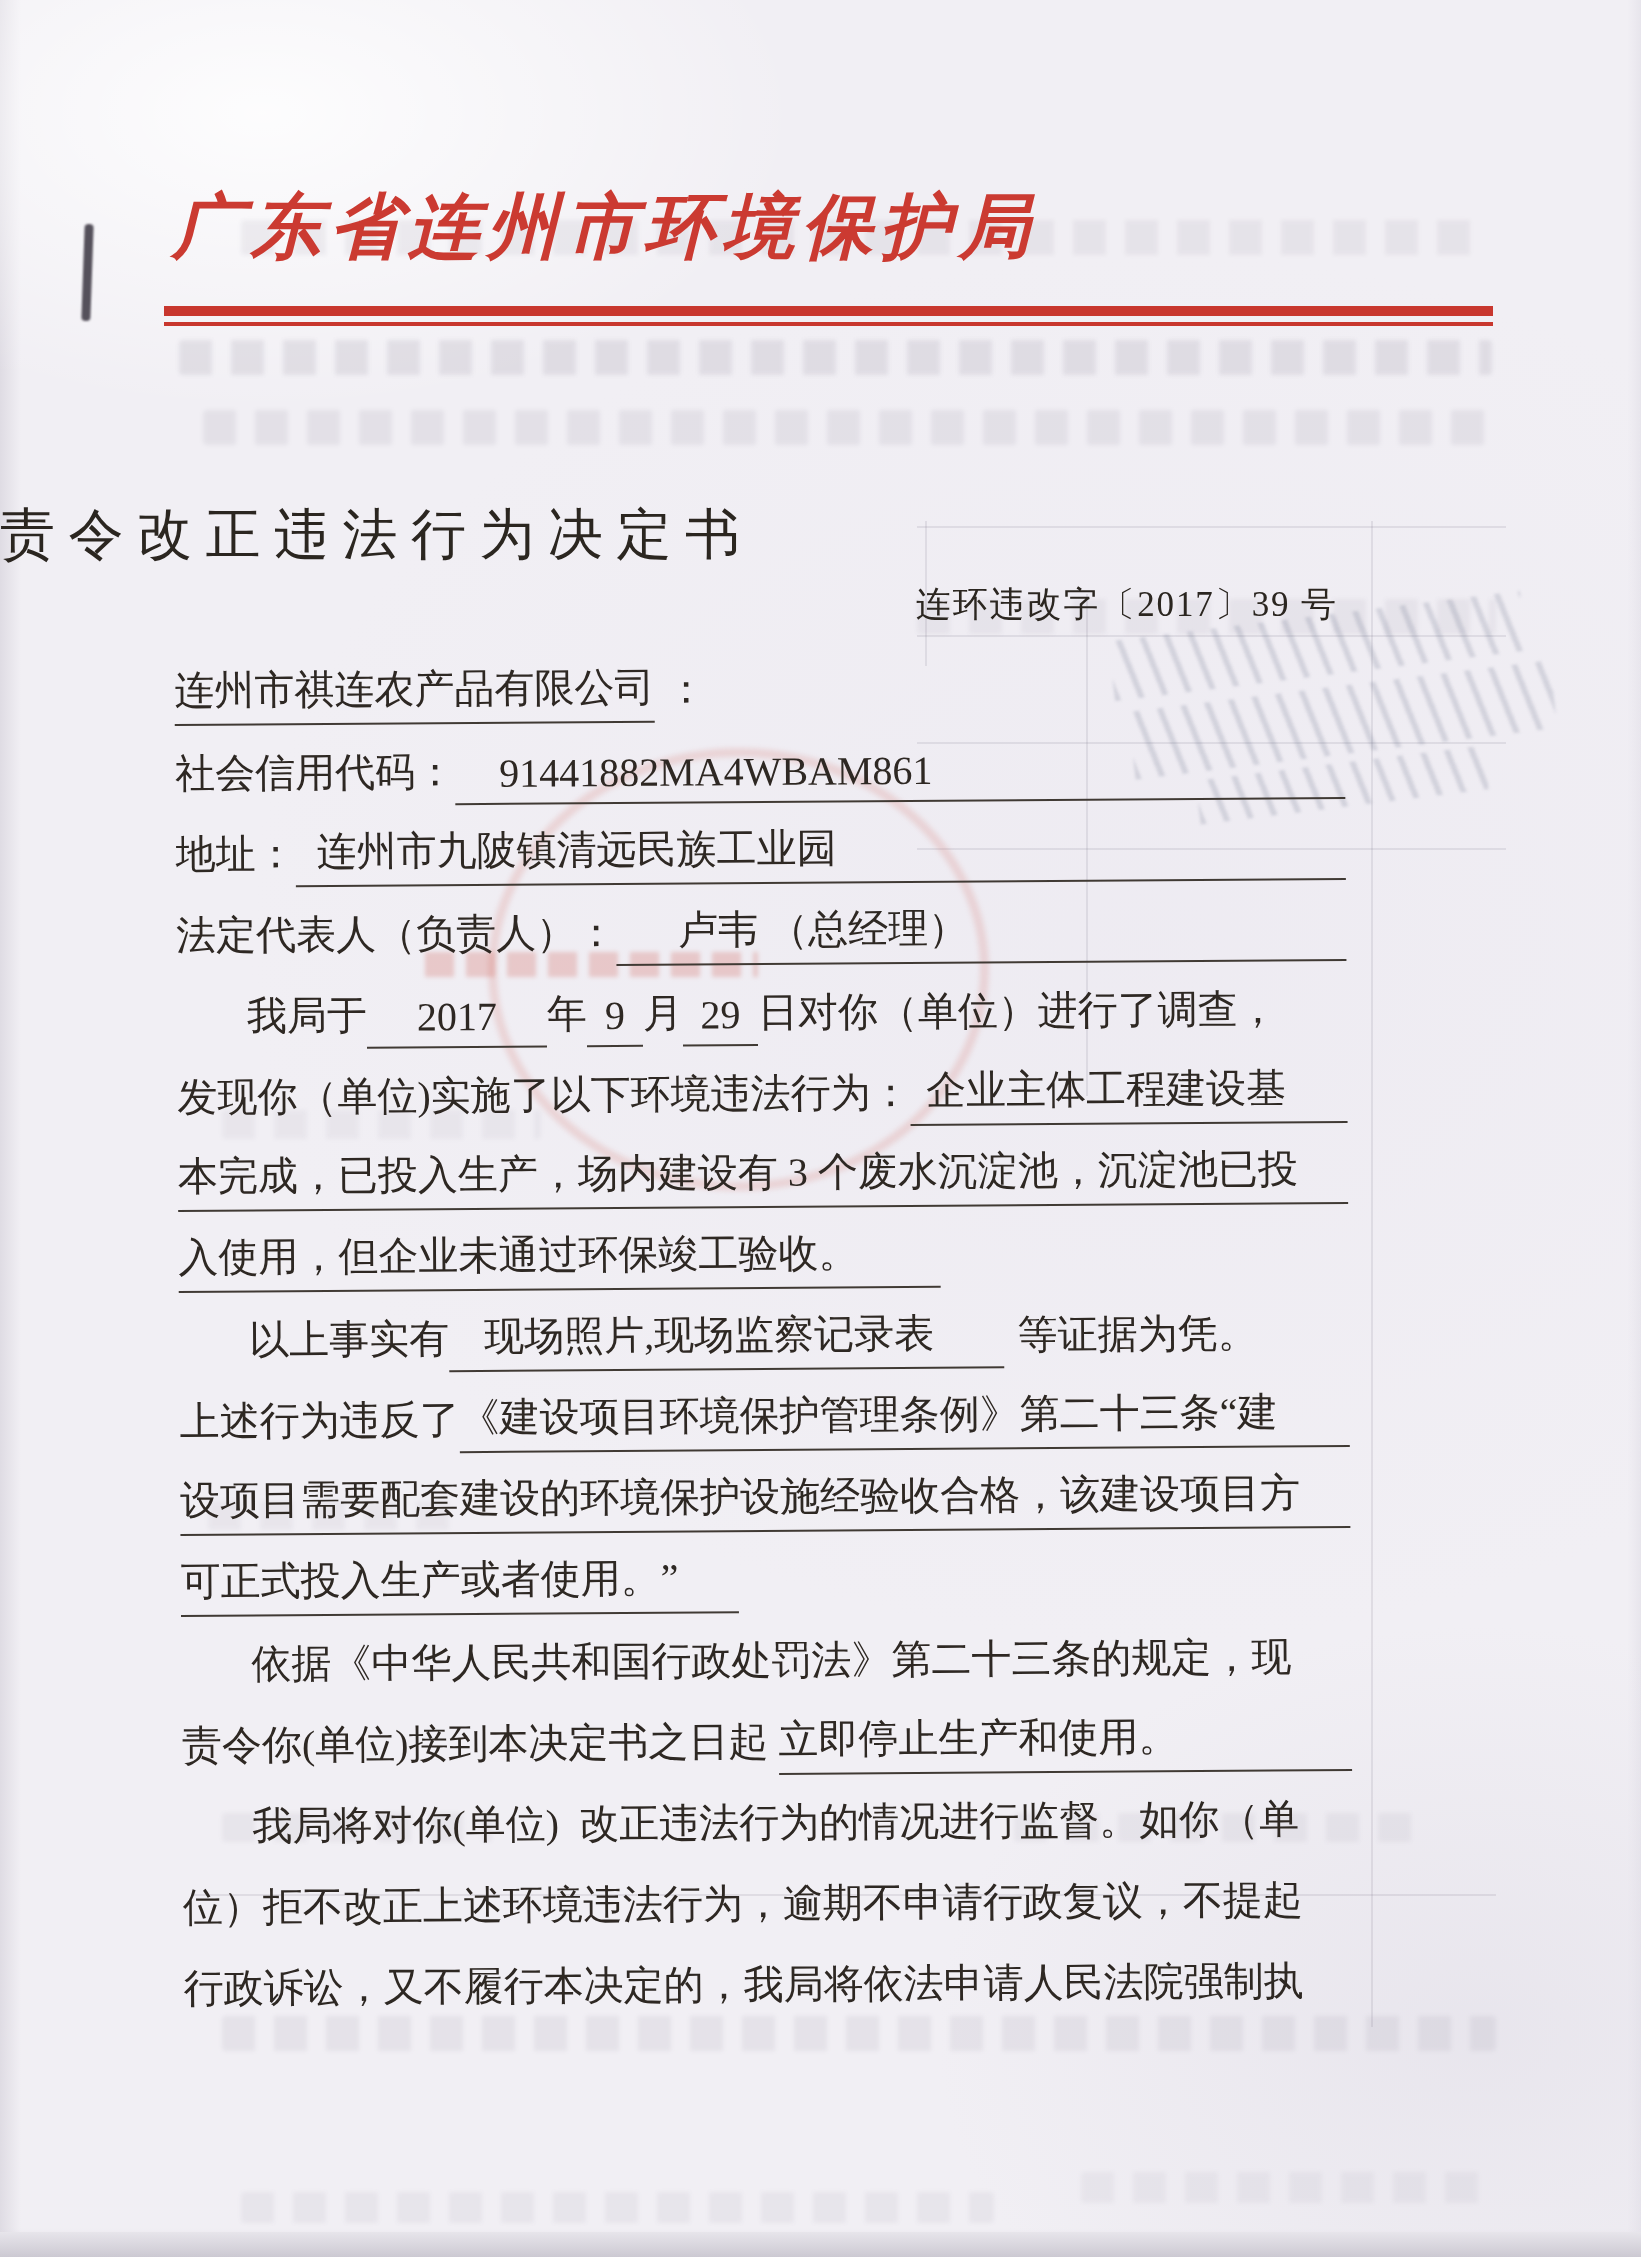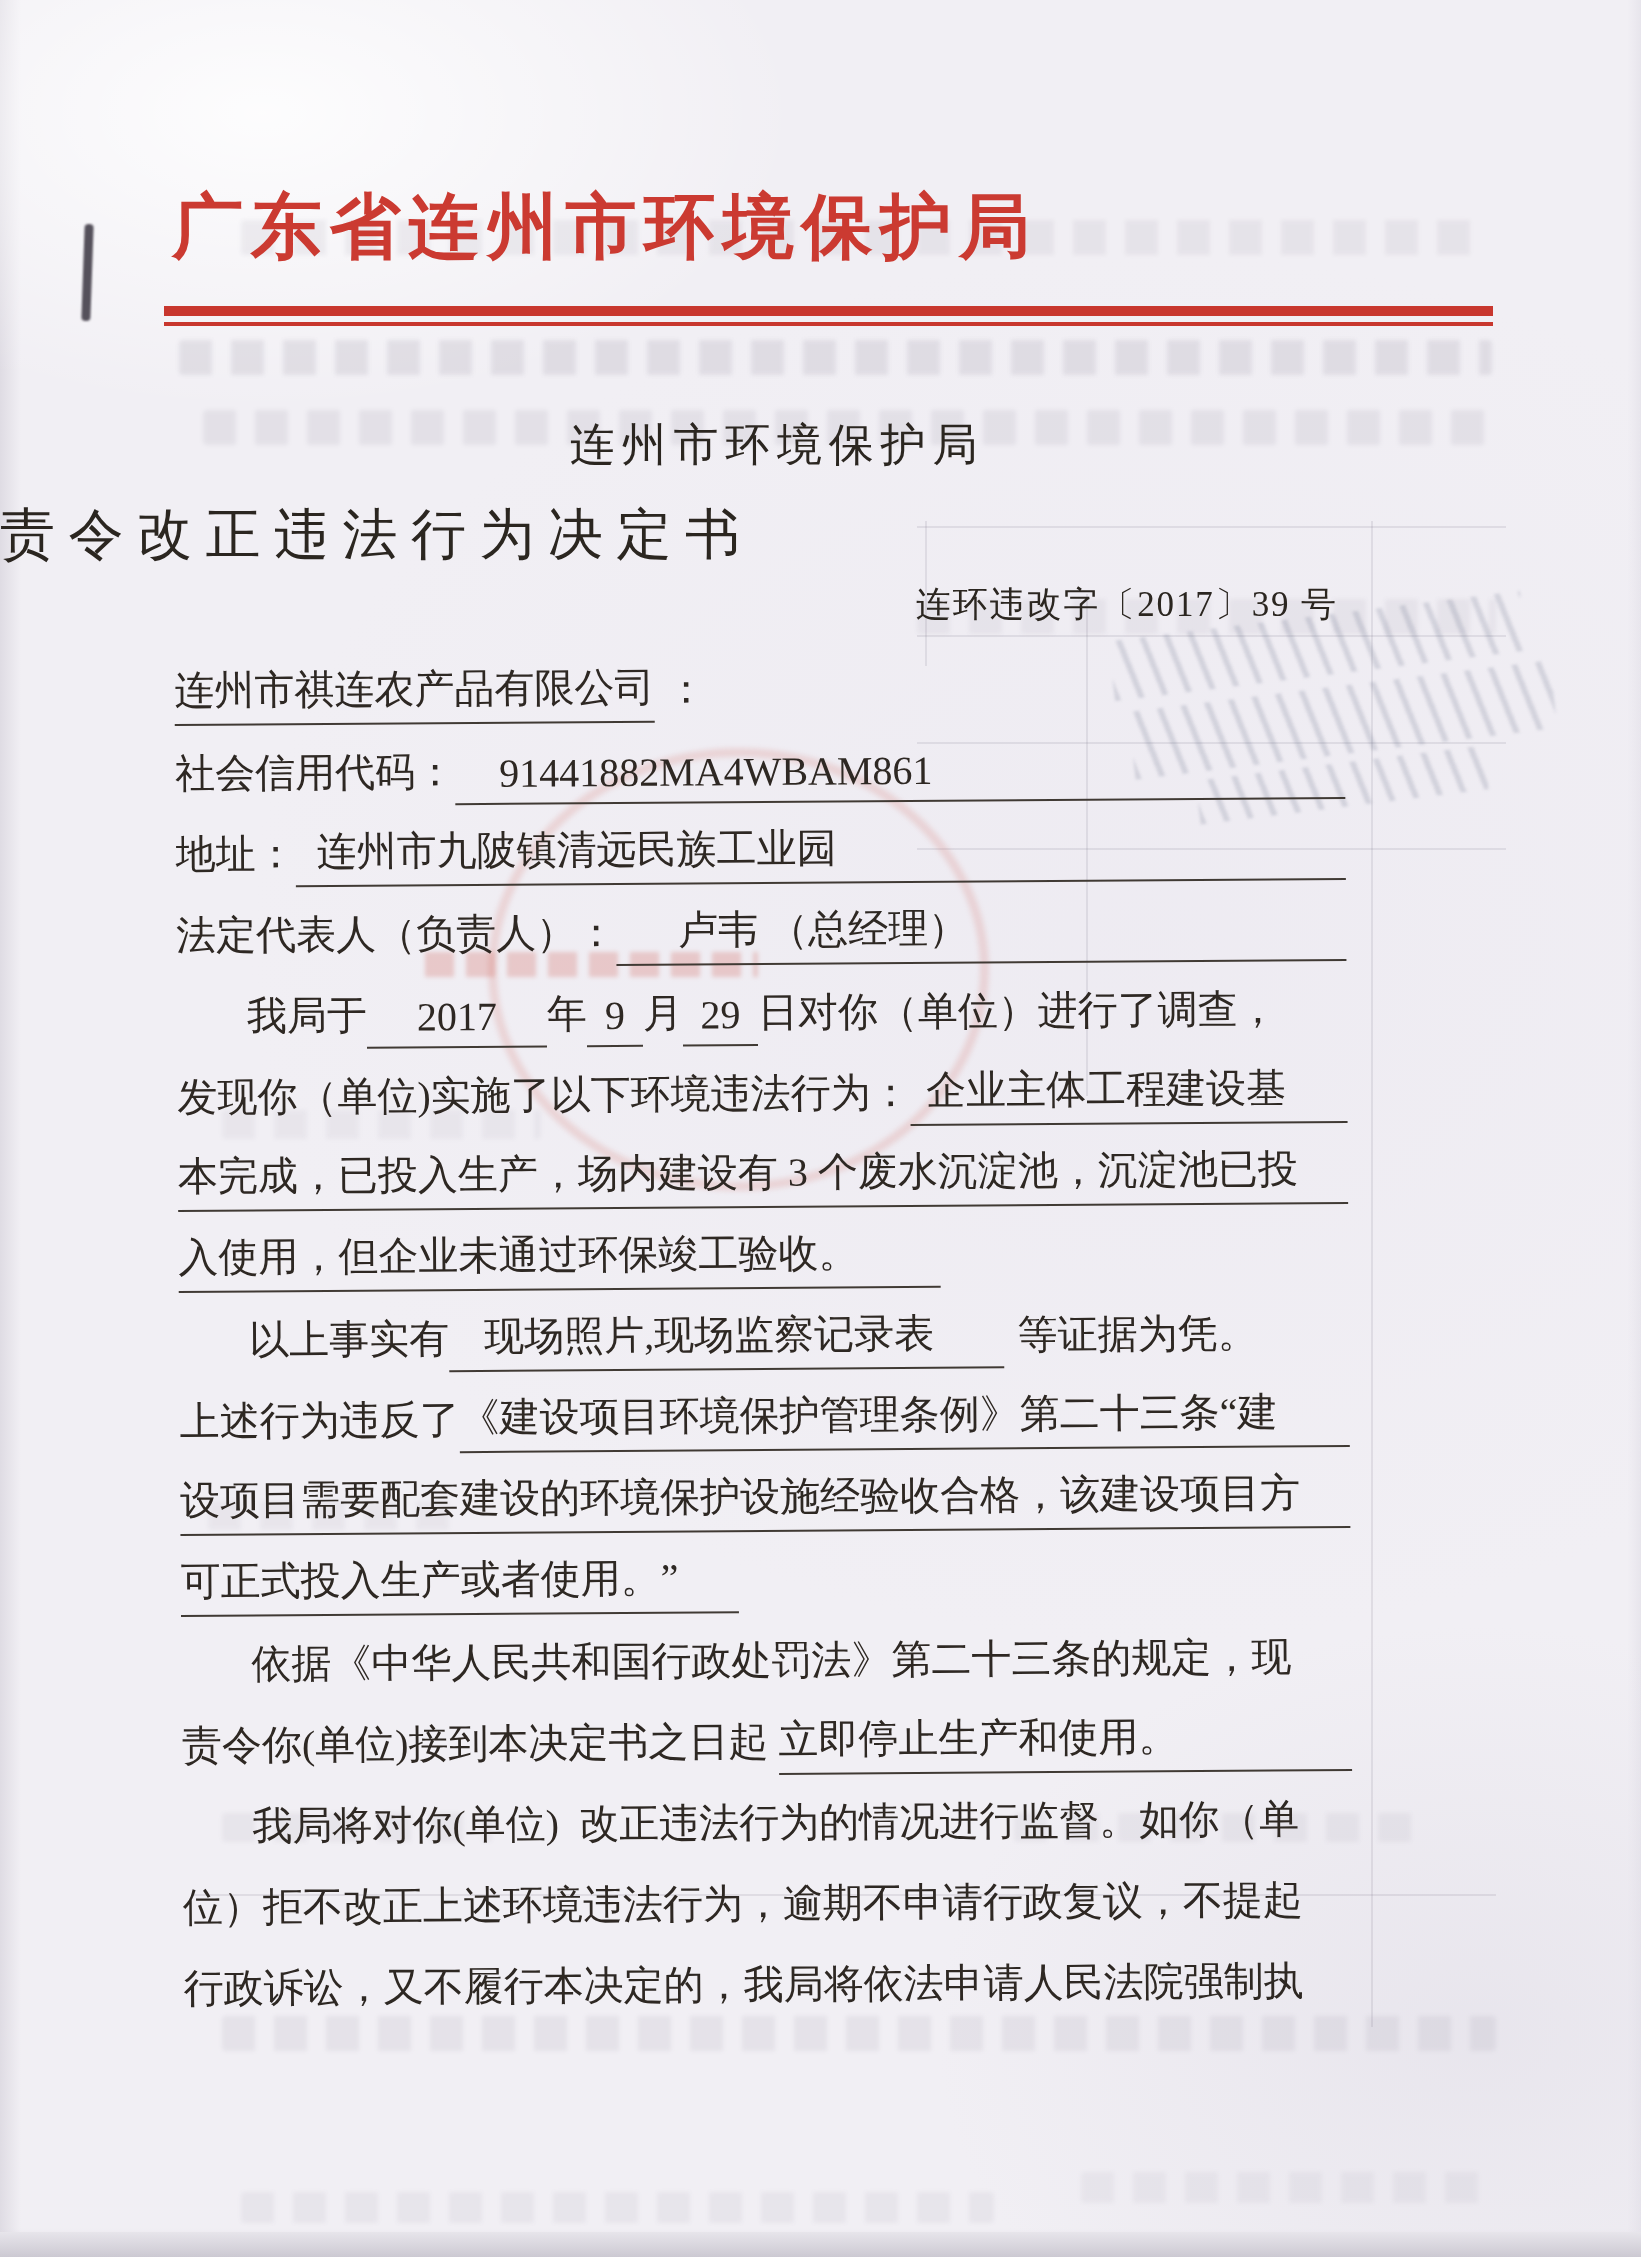--- a/index.html
+++ b/index.html
@@ -28,21 +28,21 @@
   .grid-v{position:absolute;width:1.9px;background:rgba(128,122,142,.16);filter:blur(0.7px);}
   .grid-h{position:absolute;height:1.9px;background:rgba(128,122,142,.16);filter:blur(0.7px);}
   .stamp-bleed{position:absolute;left:488px;top:748px;width:483px;height:425px;
     border:9.7px solid rgba(206,82,70,.16);border-radius:50%;filter:blur(2.9px);}
   .stamp-date-bleed{position:absolute;left:425px;top:952px;width:333px;height:25px;filter:blur(1.9px);
     background:repeating-linear-gradient(90deg, rgba(208,88,76,.25) 0 29px, transparent 29px 41px);}
   .handwriting-bleed{position:absolute;filter:blur(1.5px);transform:rotate(-7deg);
     background:repeating-linear-gradient(75deg, rgba(95,102,128,.20) 0 5.8px, transparent 5.8px 23px);}
   
   .agency{position:absolute;left:172px;top:180px;width:821px;text-align:right;
-    font-size:71px;font-weight:bold;color:#cb3a31;letter-spacing:7.7px;white-space:nowrap;}
+    font-size:71px;font-weight:bold;color:#cb3a31;letter-spacing:7.7px;white-space:nowrap;font-style:italic;}
   .rule-thick{position:absolute;left:164px;top:306px;width:1329px;height:9.7px;background:#c8372e;}
   .rule-thin{position:absolute;left:164px;top:322px;width:1329px;height:3.9px;background:#c8372e;}
   .title1{position:absolute;left:0;top:415px;width:1554px;text-align:center;
     font-size:45px;letter-spacing:6.8px;color:#2b2620;}
   .title2{position:absolute;left:0;top:498px;width:1554px;
     font-size:55px;letter-spacing:13.5px;color:#2b2620;}
   .docno{position:absolute;right:303px;top:581px;font-size:35px;color:#2b2620;letter-spacing:1.9px;}
   
   .content{position:absolute;left:179px;top:641px;width:1170px;z-index:2;
     transform:rotate(-0.4deg);color:#2e2823;}
@@ -85,21 +85,20 @@
   <div class="stamp-date-bleed"></div>
 
   <div class="handwriting-bleed" style="left:1110px;top:616px;width:415px;height:60px;"></div>
   <div class="handwriting-bleed" style="left:1130px;top:686px;width:425px;height:68px;"></div>
   <div class="handwriting-bleed" style="left:1197px;top:763px;width:290px;height:44px;"></div>
 
   <div class="agency">广东省连州市环境保护局</div>
   <div class="rule-thick"></div>
   <div class="rule-thin"></div>
 
-  <div class="title1">连州市环境保护局</div>
   <div class="title2">责令改正违法行为决定书</div>
   <div class="docno">连环违改字〔2017〕39 号</div>
 
   <div class="content">
 
     <div class="line">
       <span class="u">连州市祺连农产品有限公司</span>
       <span class="t colon">：</span>
     </div>
 

